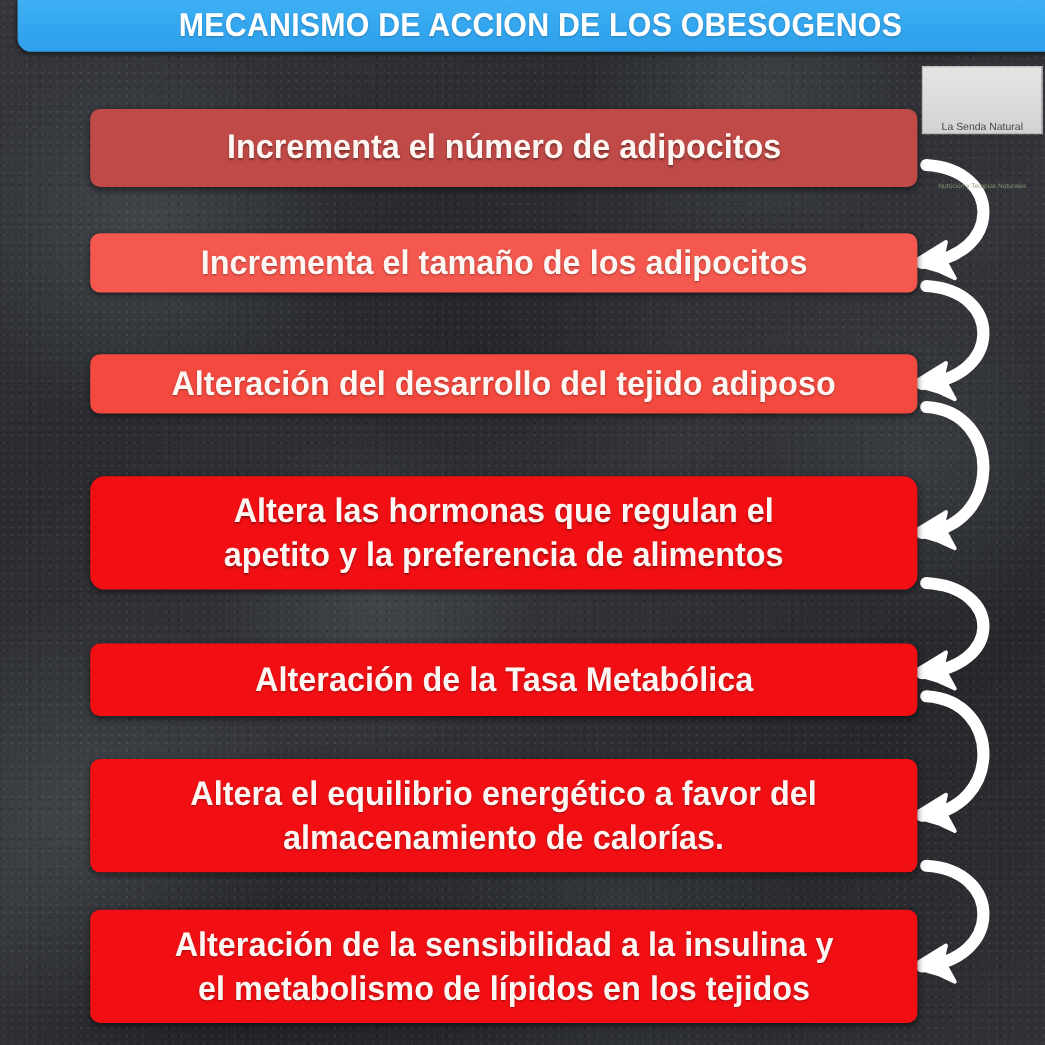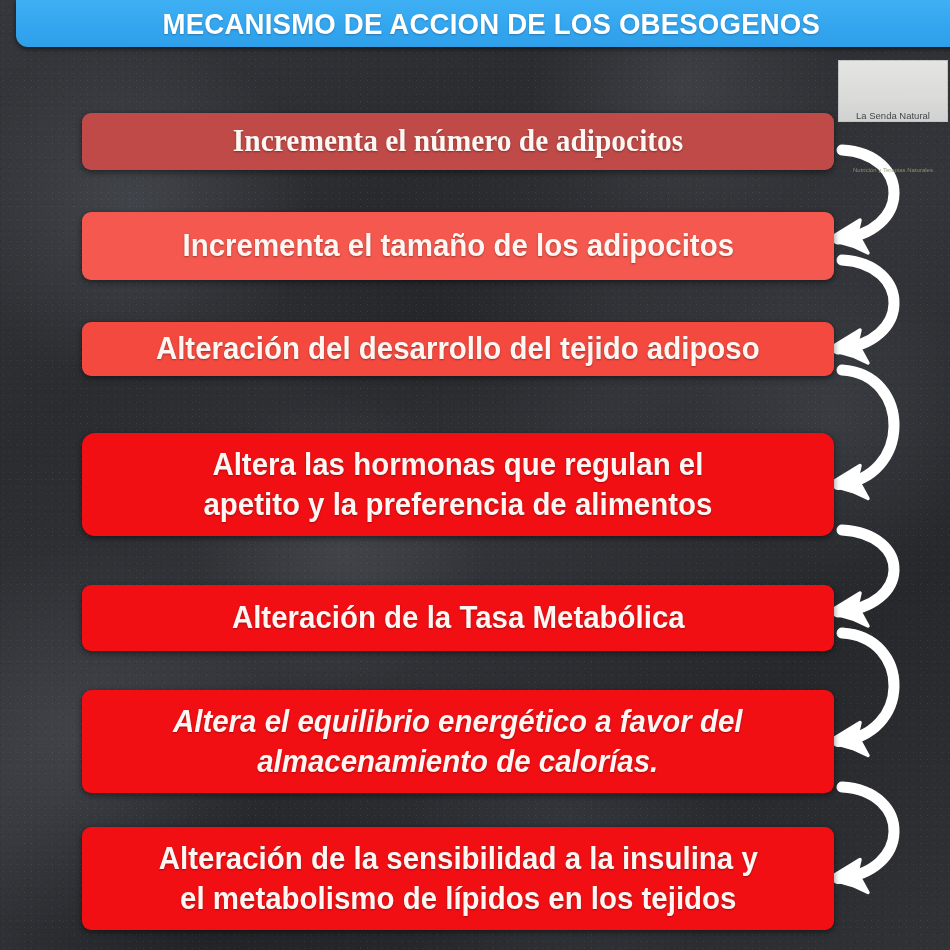--- a/index.html
+++ b/index.html
@@ -157,36 +157,36 @@
           <stop offset="60%" stop-color="#4e7a14" stop-opacity="0.2"></stop>
           <stop offset="100%" stop-color="#3a5c0e" stop-opacity="0.5"></stop>
         </linearGradient>
       </defs>
     </svg>
     <div id="logo-name">La Senda Natural</div>
     <div id="logo-tagline">Nutrición y Terapias Naturales</div>
   </div>
 
   <div id="flow-layer">
-      <div class="step-box" style="top: 113px; height: 57px; background: rgb(191, 74, 71); font-family: Liberation Serif, serif;">
+      <div class="step-box" style="top: 99px; height: 71px; background: rgb(191, 74, 71);">
         <div class="step-text" style="color: rgb(253, 246, 242);">Incrementa el número de adipocitos</div>
       </div>
-      <div class="step-box" style="top: 212px; height: 68px; background: rgb(244, 88, 78);">
+      <div class="step-box" style="top: 212px; height: 54px; background: rgb(244, 88, 78);">
         <div class="step-text" style="color: rgb(253, 246, 242);">Incrementa el tamaño de los adipocitos</div>
       </div>
       <div class="step-box" style="top: 322px; height: 54px; background: rgb(244, 73, 63);">
         <div class="step-text" style="color: rgb(253, 246, 242);">Alteración del desarrollo del tejido adiposo</div>
       </div>
       <div class="step-box two-line" style="top: 433px; height: 103px; background: rgb(242, 15, 20); border-radius: 13px;">
         <div class="step-text" style="color: rgb(253, 246, 242);">Altera las hormonas que regulan el<br>apetito y la preferencia de alimentos</div>
       </div>
       <div class="step-box" style="top: 585px; height: 66px; background: rgb(242, 15, 20);">
         <div class="step-text" style="color: rgb(253, 246, 242);">Alteración de la Tasa Metabólica</div>
       </div>
-      <div class="step-box two-line" style="top: 690px; height: 103px; background: rgb(242, 15, 20); font-style: italic;">
+      <div class="step-box two-line" style="top: 690px; height: 103px; background: rgb(242, 15, 20);">
         <div class="step-text" style="color: rgb(253, 246, 242);">Altera el equilibrio energético a favor del<br>almacenamiento de calorías.</div>
       </div>
       <div class="step-box two-line" style="top: 827px; height: 103px; background: rgb(242, 15, 20); align-items: center;">
         <div class="step-text" style="color: rgb(253, 246, 242);">Alteración de la sensibilidad a la insulina y<br>el metabolismo de lípidos en los tejidos</div>
       </div>
       <svg class="arrow" width="125" height="137" viewBox="0 0 125 137" style="left: 820px; top: 126px;">
         <path d="M 22 24 C 92 28, 92 107, 18 113" stroke="#ffffff" stroke-width="11" stroke-linecap="round" fill="none"></path>
         <path d="M 9 113 L 40 94 L 37 107 L 48 127 L 33 120 Z" fill="#ffffff" stroke="#ffffff" stroke-width="3.5" stroke-linejoin="round"></path>
       </svg>
       <svg class="arrow" width="125" height="137" viewBox="0 0 125 137" style="left: 820px; top: 236px;">

